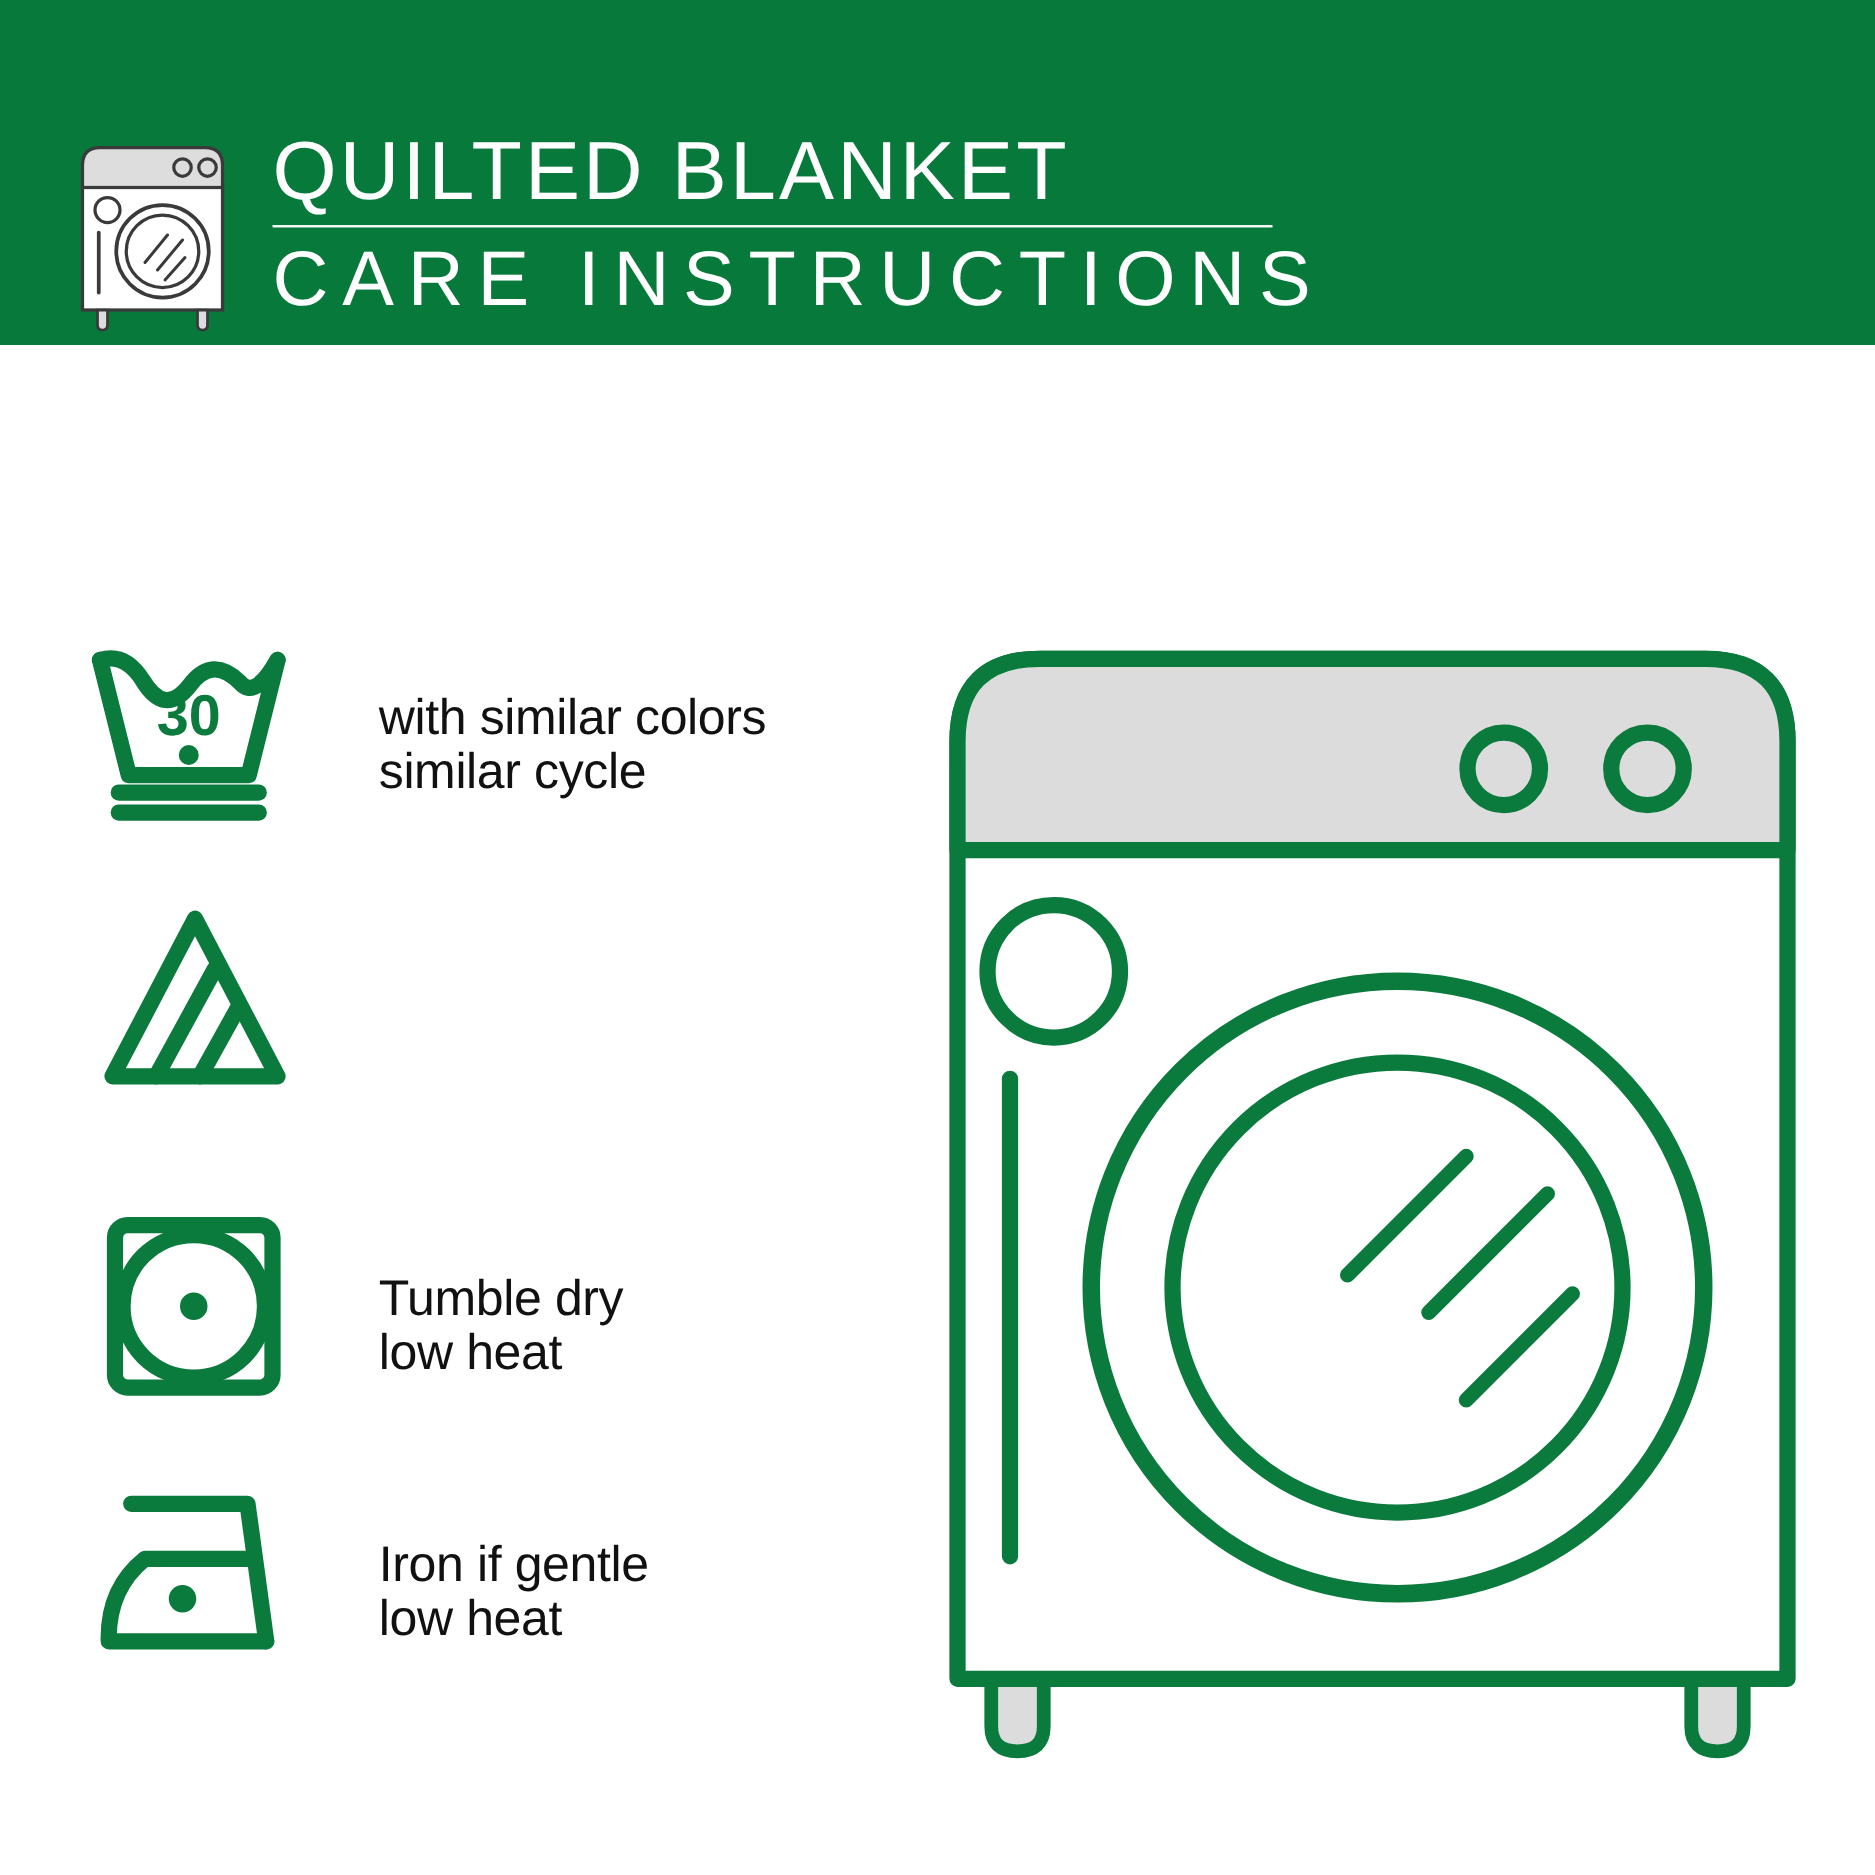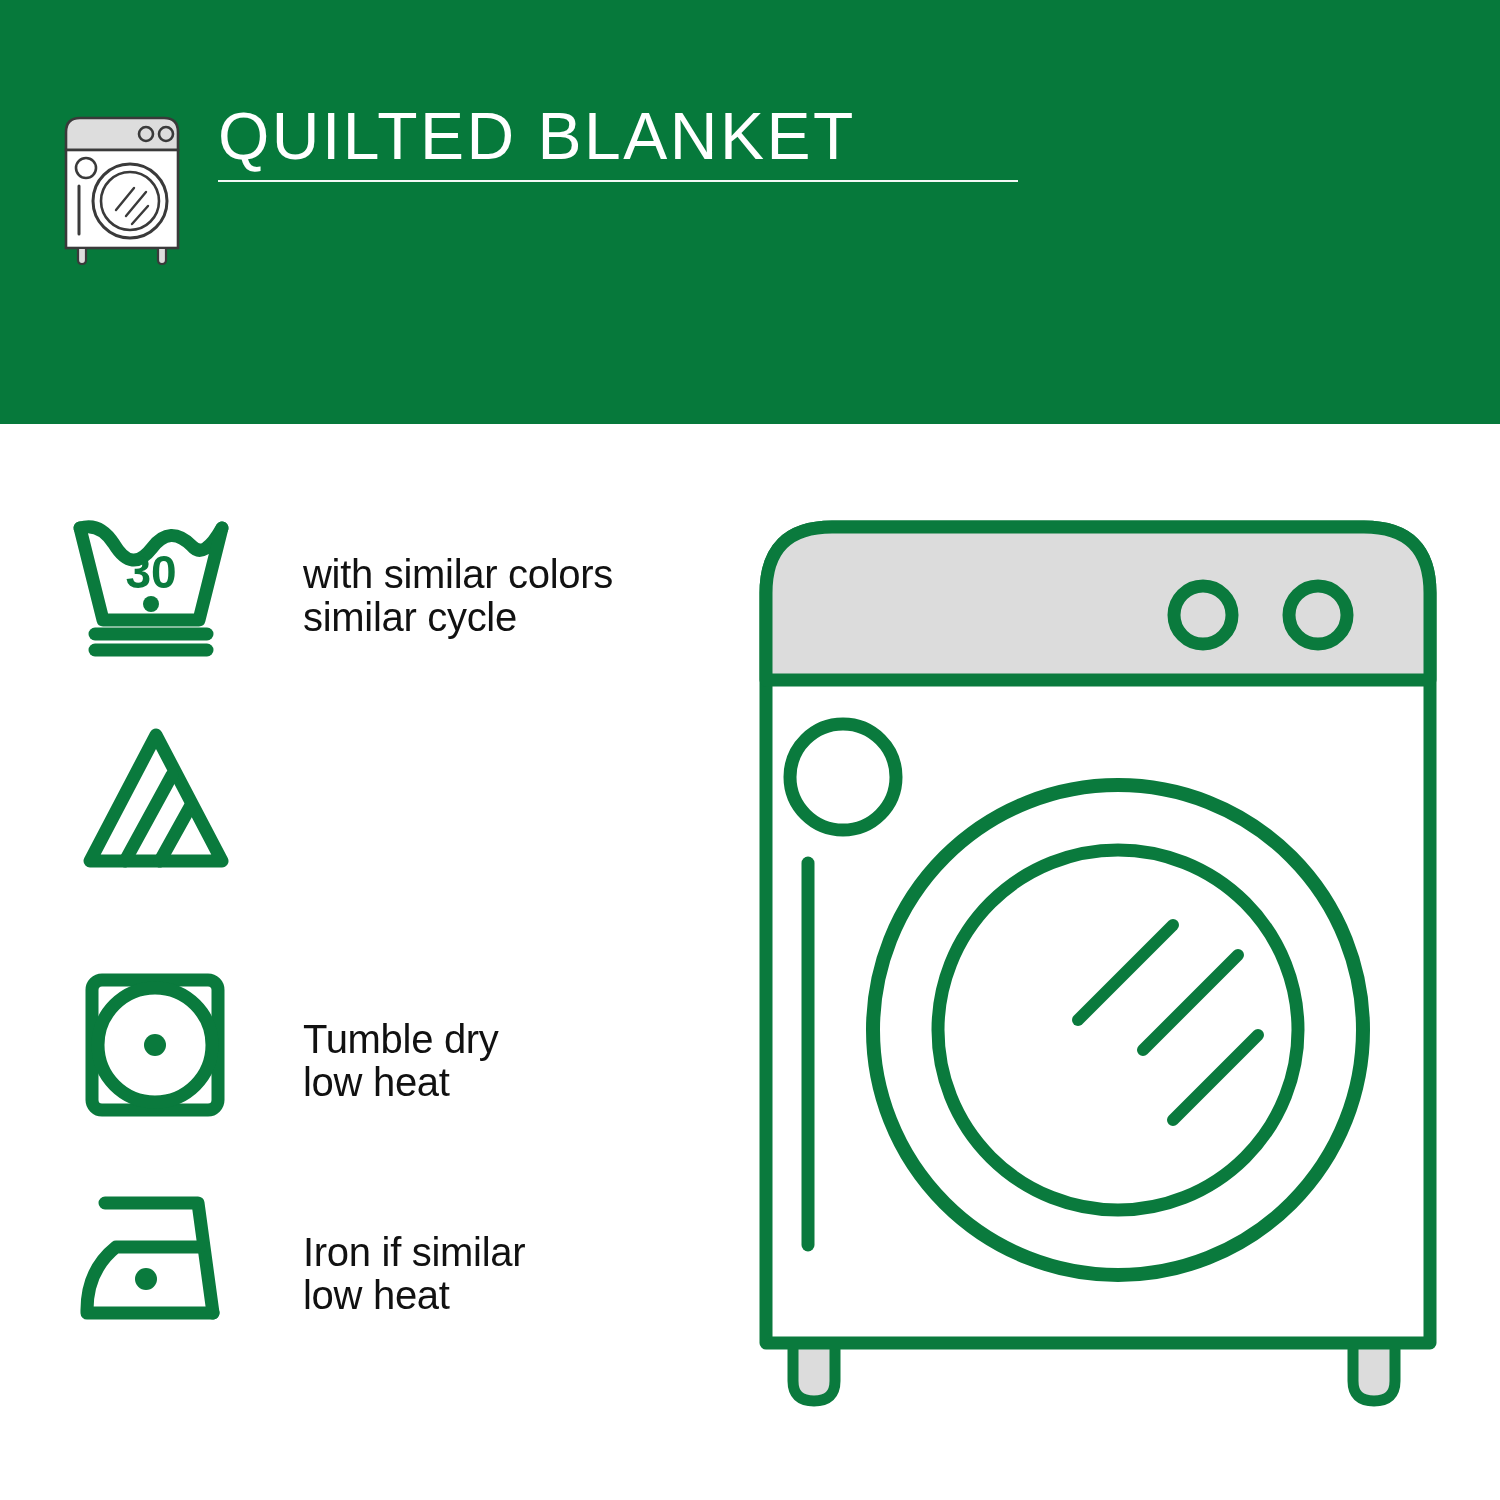--- a/index.html
+++ b/index.html
@@ -20,21 +20,21 @@
     height: 1500px;
     background: #ffffff;
   }
 
   
   #header-band {
     position: absolute;
     left: 0;
     top: 0;
     width: 1500px;
-    height: 424px;
+    height: 276px;
     background: #06793B;
   }
 
   #header-inner {
     position: absolute;
     left: 58px;
     top: 98px;
     width: 1000px;
     height: 180px;
   }
@@ -170,20 +170,21 @@
           <line x1="74" y1="118" x2="90" y2="100" stroke="#3a3a3a" stroke-width="2.4" stroke-linecap="round"></line>
 
           <path d="M20 142 L20 154 Q20 158 24 158 Q28 158 28 154 L28 142 Z" fill="#DDDDDD" stroke="#3a3a3a" stroke-width="2.2"></path>
           <path d="M100 142 L100 154 Q100 158 104 158 Q108 158 108 154 L108 142 Z" fill="#DDDDDD" stroke="#3a3a3a" stroke-width="2.2"></path>
         </svg>
       </div>
 
       <div id="header-text-block">
         <div id="title-main">QUILTED BLANKET</div>
         <div id="title-rule"></div>
+        <div id="title-sub">CARE INSTRUCTIONS</div>
       </div>
 
     </div>
   </div>
 
   <div id="care-list">
 
     <div class="care-row care-row-0">
       <div class="care-symbol">
         <svg viewBox="0 0 170 150" width="170" height="150" xmlns="http://www.w3.org/2000/svg">
@@ -241,21 +242,21 @@
           <g fill="none" stroke="#0A7A3D" stroke-width="13" stroke-linecap="round" stroke-linejoin="round">
 
             <path d="M35 18 L128 18 L143 128"></path>
 
             <path d="M143 128 L17 128 Q16 86 46 62 L130 62"></path>
           </g>
           <circle cx="76" cy="94" r="11" fill="#0A7A3D"></circle>
         </svg>
       </div>
       <div class="care-text">
-        <div>Iron if similar</div>
+        <div>Iron if gentle</div>
         <div>low heat</div>
       </div>
     </div>
 
   </div>
 
   <div id="machine-illustration">
     <svg viewBox="0 0 700 920" width="700" height="920" xmlns="http://www.w3.org/2000/svg">
 
       <g>

